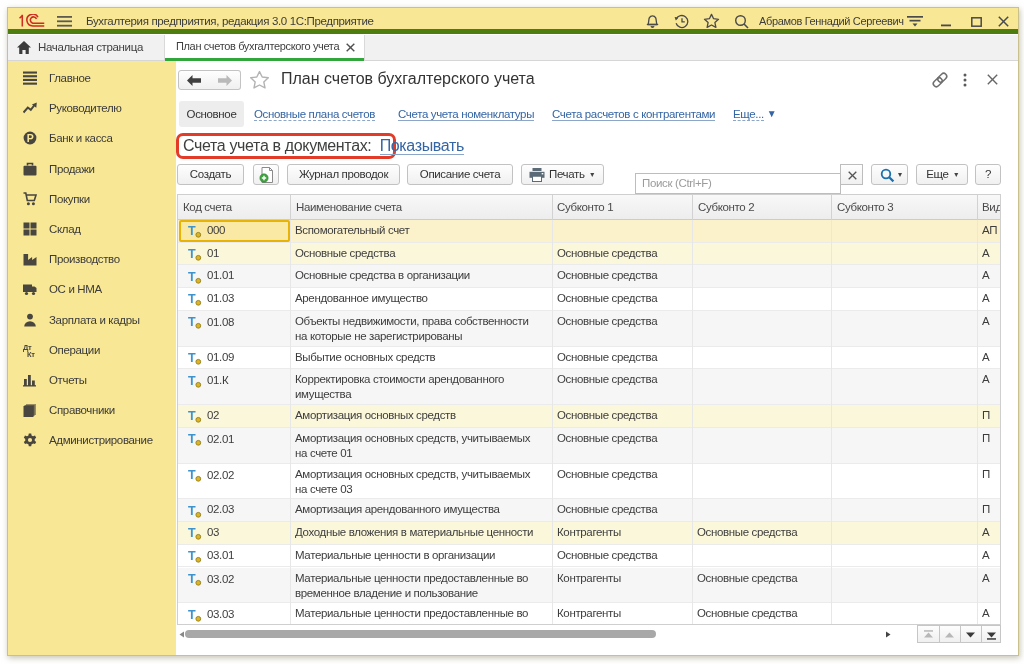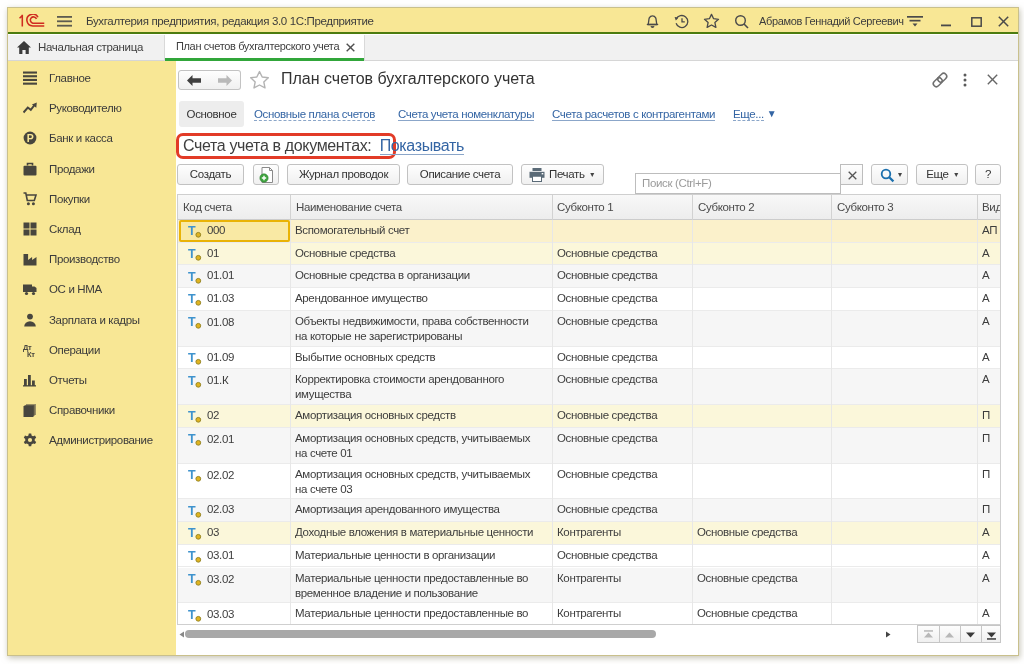--- a/index.html
+++ b/index.html
@@ -4,21 +4,21 @@
 <title>1С:Предприятие</title>
 <style>
   * { margin:0; padding:0; box-sizing:border-box; }
   html,body { width:1024px; height:664px; background:#fff; overflow:hidden;
     font-family:"Liberation Sans", sans-serif; letter-spacing:-0.35px; }
   #win { position:absolute; left:7px; top:7px; width:1012px; height:649px;
     background:#fff; border:1px solid #c9c08c;
     box-shadow:1px 2px 6px rgba(150,145,120,.55); }
   
   #titlebar { position:absolute; left:0; top:0; width:1010px; height:26px;
-    background:#f8e795; border-bottom:2px solid #4d7c0f; }
+    background:#f8e795; border-bottom:5px solid #4d7c0f; }
   #apptitle { position:absolute; left:78px; top:0; height:26px; line-height:26px;
     font-size:11.5px; color:#3c3c3c; }
   #username { position:absolute; left:751px; top:0; height:26px; line-height:26px;
     font-size:11px; color:#3c3c3c; }
   .tbico { position:absolute; top:5px; }
   
   #tabbar { position:absolute; left:0; top:27px; width:1010px; height:26px;
     background:#f1f1f1; border-bottom:1px solid #d6d6d6; }
   #hometab .txt { position:absolute; left:30px; top:0; line-height:25px; font-size:11.5px; color:#3f3f3f;}
   #activetab { position:absolute; left:156px; top:0; width:201px; height:26px;

